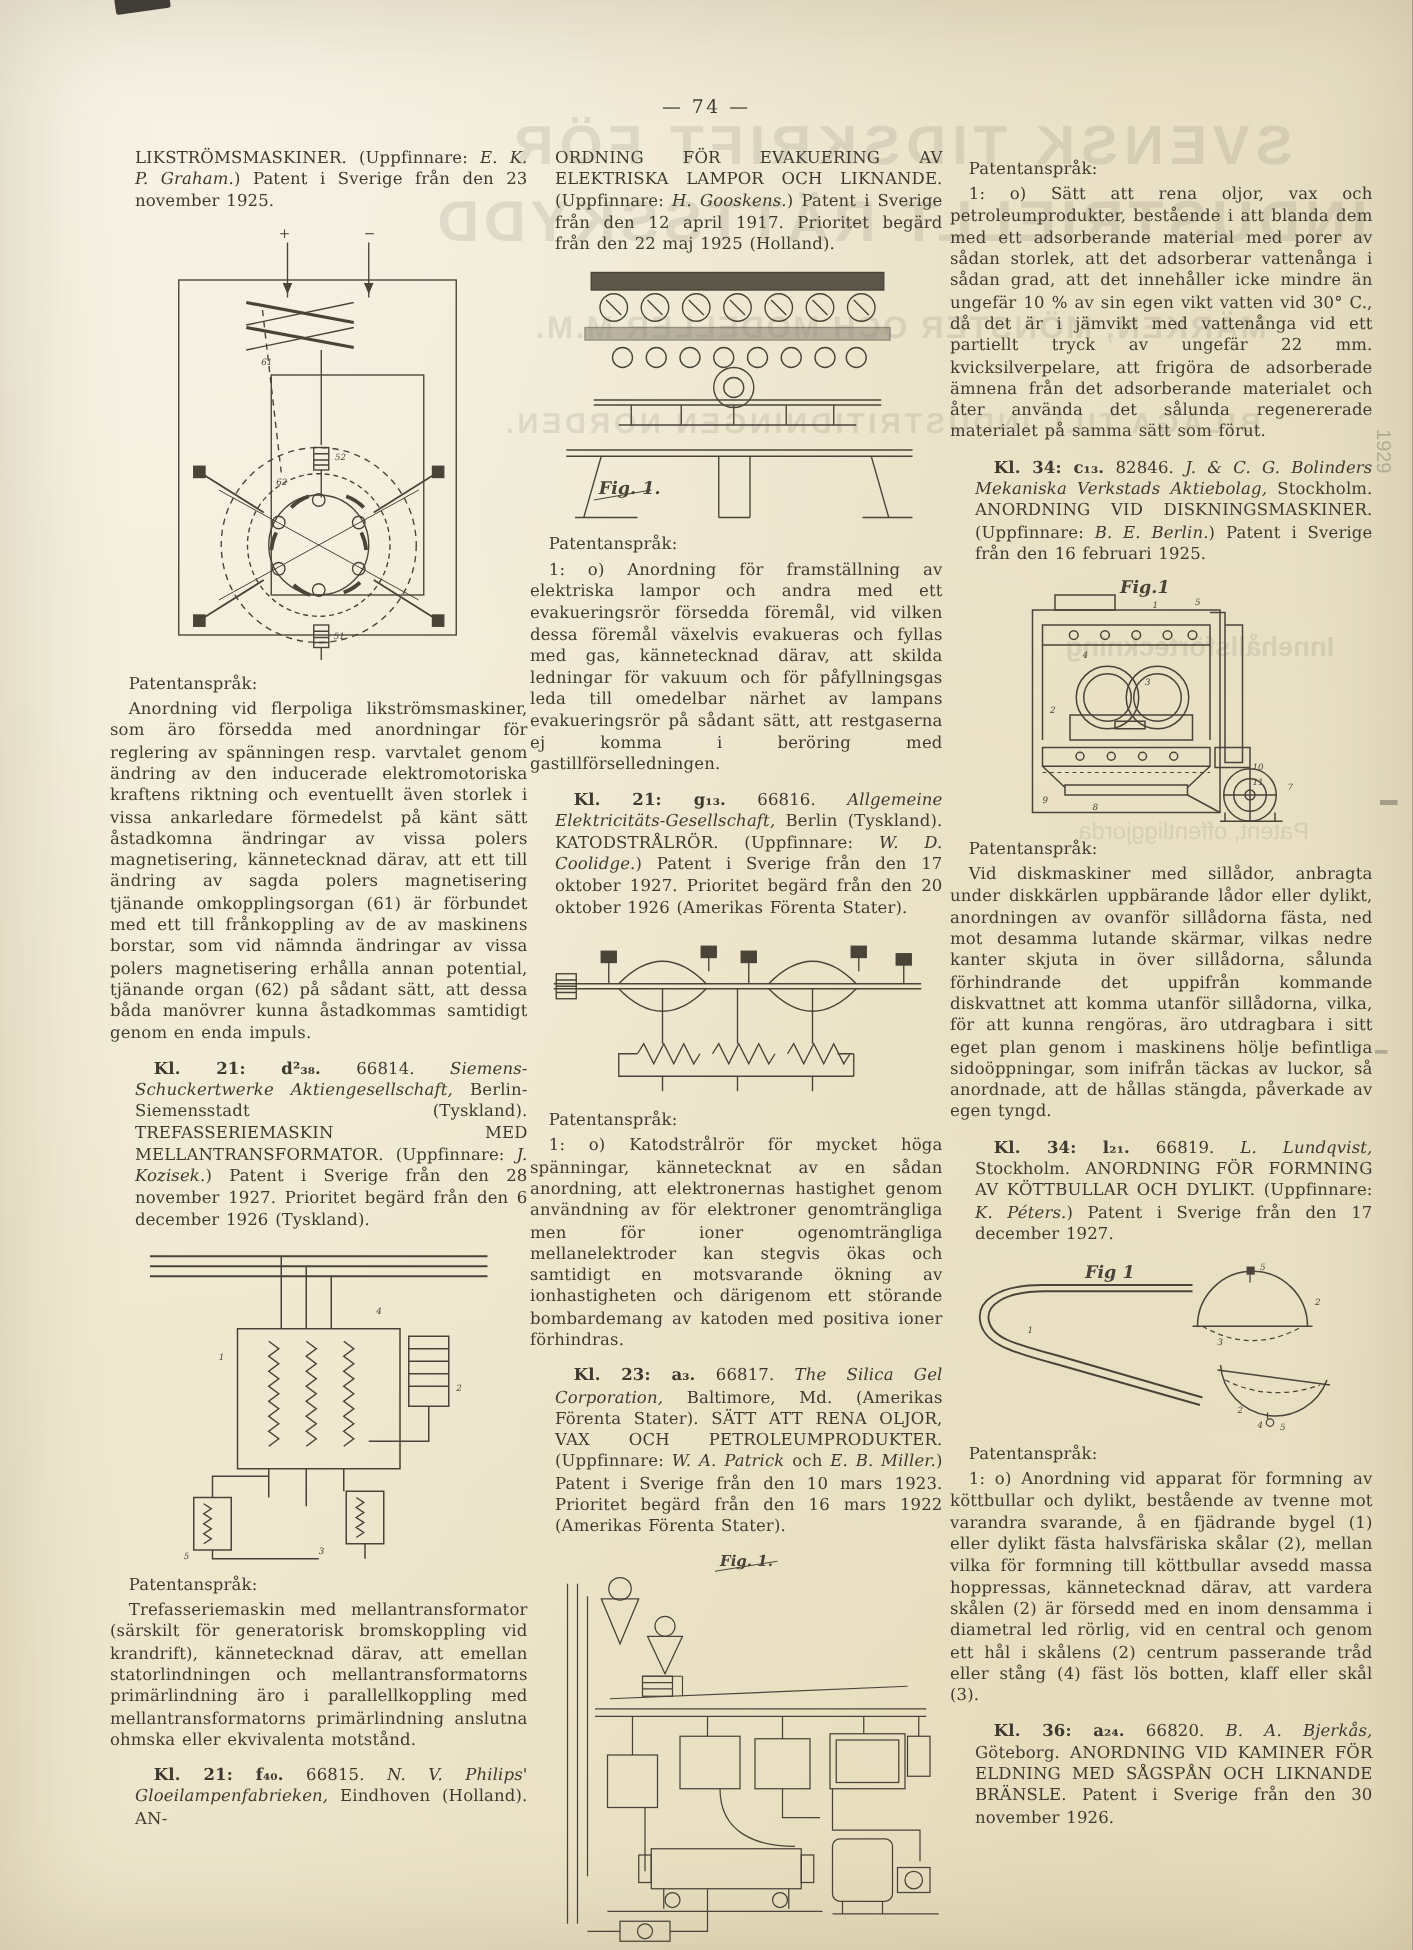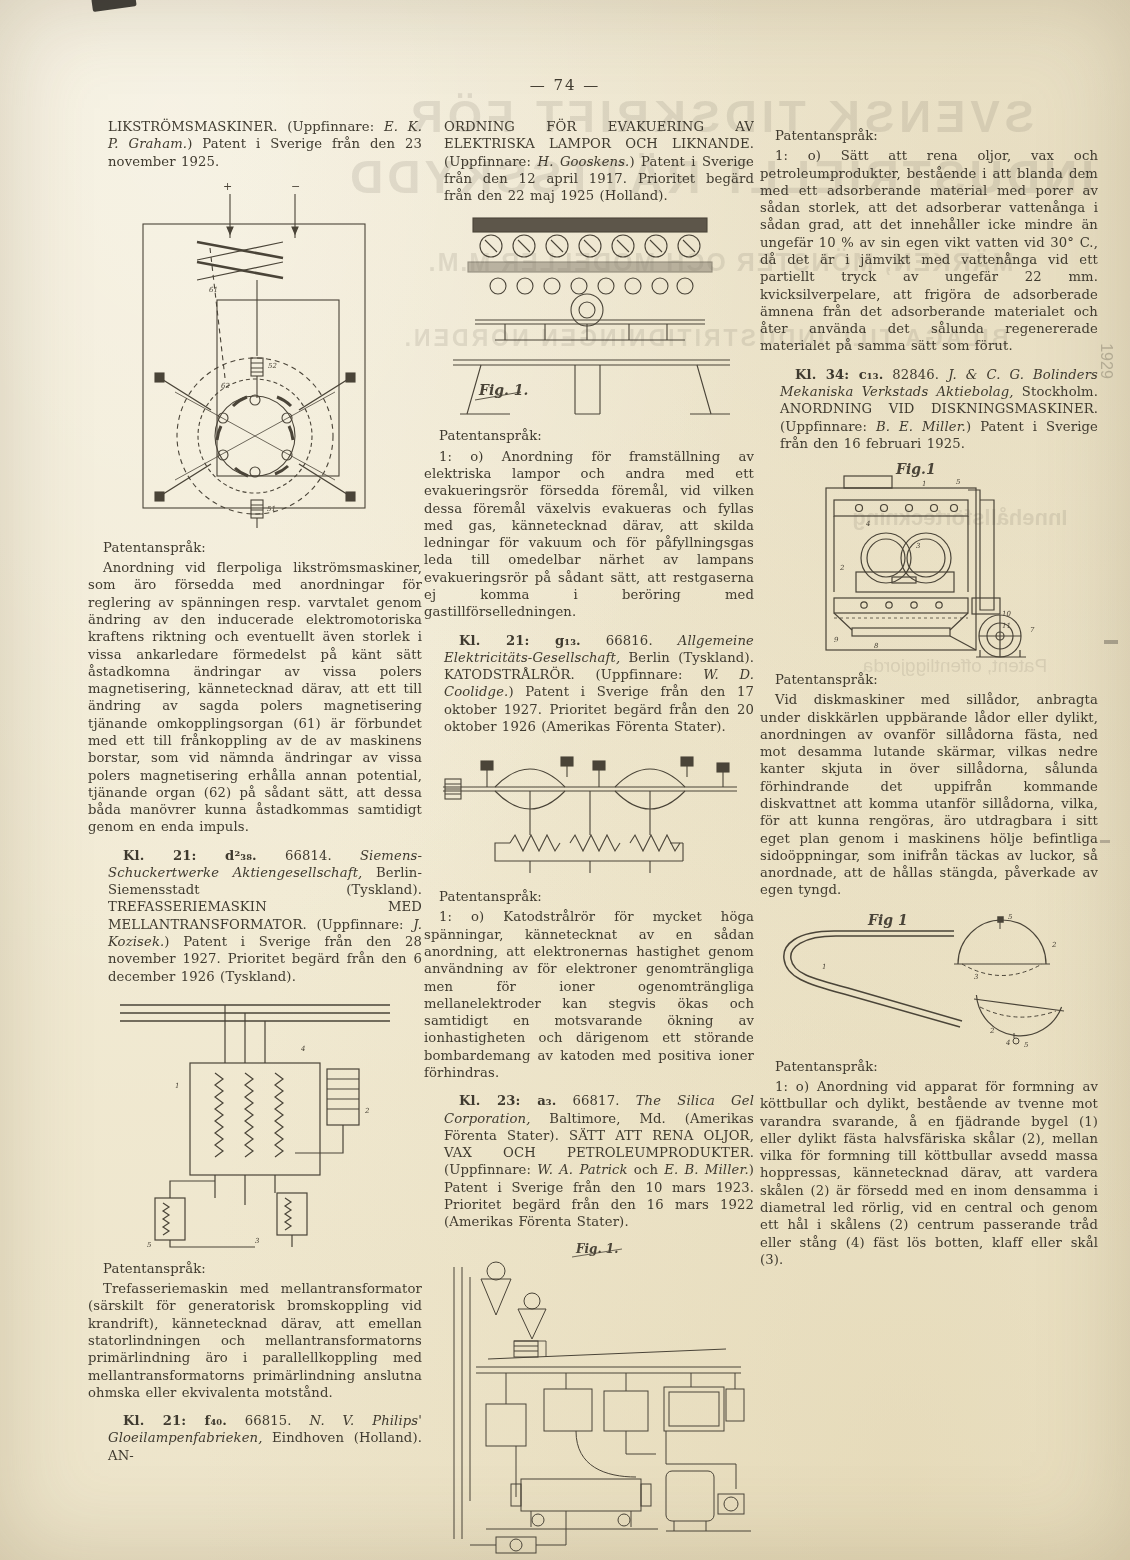--- a/index.html
+++ b/index.html
@@ -254,21 +254,21 @@
         <path d="M44,306 H70 M110,306 H140 V272"></path>
         <path d="M120,118 V102 M120,102 H88" stroke-width=".9"></path>
       </svg>
     </figure>
   </div>
 
   <div class="col col-right">
     <p class="claims-label noindent" style="text-indent:15px">Patentanspråk:</p>
     <p class="body">1: o) Sätt att rena oljor, vax och petroleumprodukter, bestående i att blanda dem med ett adsorberande material med porer av sådan storlek, att det adsorberar vattenånga i sådan grad, att det innehåller icke mindre än ungefär 10 % av sin egen vikt vatten vid 30° C., då det är i jämvikt med vattenånga vid ett partiellt tryck av ungefär 22 mm. kvicksilverpelare, att frigöra de adsorberade ämnena från det adsorberande materialet och åter använda det sålunda regenererade materialet på samma sätt som förut.</p>
 
-    <p class="head"><span class="seg-b">Kl. 34: c₁₃.</span><span> 82846. </span><span class="seg-i">J. &amp; C. G. Bolinders Mekaniska Verkstads Aktiebolag,</span><span> Stockholm. ANORDNING VID DISKNINGSMASKINER. (Uppfinnare: </span><span class="seg-i">B. E. Miller.</span><span>) Patent i Sverige från den 16 februari 1925.</span></p>
+    <p class="head"><span class="seg-b">Kl. 34: c₁₃.</span><span> 82846. </span><span class="seg-i">J. &amp; C. G. Bolinders Mekaniska Verkstads Aktiebolag,</span><span> Stockholm. ANORDNING VID DISKNINGSMASKINER. (Uppfinnare: </span><span class="seg-i">B. E. Berlin.</span><span>) Patent i Sverige från den 16 februari 1925.</span></p>
 
     <figure>
       <svg width="250" height="202" viewBox="0 0 250 202" stroke="#4a4438" fill="none" stroke-width="1.2">
         <text class="figcap" x="92" y="14" stroke="none">Fig.1</text>
         <rect x="40" y="16" width="48" height="12"></rect>
         <rect x="22" y="28" width="150" height="162"></rect>
         <rect x="30" y="40" width="134" height="16"></rect>
         <circle cx="55" cy="48" r="3.5"></circle>
           <circle cx="80" cy="48" r="3.5"></circle>
           <circle cx="105" cy="48" r="3.5"></circle>
@@ -306,20 +306,21 @@
         <circle cx="196" cy="176" r="4"></circle>
         <path d="M196,155 V197 M175,176 H217"></path>
         <path d="M172,197 H222 M176,190 V197 M216,190 V197"></path>
         <text class="partnum" x="226" y="172" stroke="none">7</text>
       </svg>
     </figure>
 
     <p class="claims-label">Patentanspråk:</p>
     <p class="body">Vid diskmaskiner med sillådor, anbragta under diskkärlen uppbärande lådor eller dylikt, anordningen av ovanför sillådorna fästa, ned mot desamma lutande skärmar, vilkas nedre kanter skjuta in över sillådorna, sålunda förhindrande det uppifrån kommande diskvattnet att komma utanför sillådorna, vilka, för att kunna rengöras, äro utdragbara i sitt eget plan genom i maskinens hölje befintliga sidoöppningar, som inifrån täckas av luckor, så anordnade, att de hållas stängda, påverkade av egen tyngd.</p>
 
+    <p class="head"><span class="seg-b">Kl. 34: l₂₁.</span><span> 66819. </span><span class="seg-i">L. Lundqvist,</span><span> Stockholm. ANORDNING FÖR FORMNING AV KÖTTBULLAR OCH DYLIKT. (Uppfinnare: </span><span class="seg-i">K. Péters.</span><span>) Patent i Sverige från den 17 december 1927.</span></p>
 
     <figure>
       <svg width="330" height="142" viewBox="0 0 330 142" stroke="#4a4438" fill="none" stroke-width="1.5">
         <text class="figcap" x="104" y="18" stroke="none">Fig 1</text>
         <path d="M190,24 H70 C32,24 18,38 20,52 C22,70 42,77 80,87 L196,120"></path>
         <path d="M190,29 H72 C38,29 25,41 27,52 C29,66 46,71 84,81 L198,114"></path>
         <text class="partnum" x="58" y="62" stroke="none">1</text>
         <path d="M194,57 A44,44 0 0 1 282,57" stroke-width="1.2"></path>
         <path d="M190,57 H286" stroke-width="1.2"></path>
         <path d="M198,57 Q238,80 278,57" stroke-dasharray="4 3" stroke-width="1"></path>
@@ -335,15 +336,16 @@
         <path d="M250,126 V131" stroke-width="1"></path>
         <text class="partnum" x="226" y="126" stroke="none">2</text>
         <text class="partnum" x="242" y="138" stroke="none">4</text>
         <text class="partnum" x="260" y="140" stroke="none">5</text>
       </svg>
     </figure>
 
     <p class="claims-label">Patentanspråk:</p>
     <p class="body">1: o) Anordning vid apparat för formning av köttbullar och dylikt, bestående av tvenne mot varandra svarande, å en fjädrande bygel (1) eller dylikt fästa halvsfäriska skålar (2), mellan vilka för formning till köttbullar avsedd massa hoppressas, kännetecknad därav, att vardera skålen (2) är försedd med en inom densamma i diametral led rörlig, vid en central och genom ett hål i skålens (2) centrum passerande tråd eller stång (4) fäst lös botten, klaff eller skål (3).</p>
 
+    <p class="head"><span class="seg-b">Kl. 36: a₂₄.</span><span> 66820. </span><span class="seg-i">B. A. Bjerkås,</span><span> Göteborg. ANORDNING VID KAMINER FÖR ELDNING MED SÅGSPÅN OCH LIKNANDE BRÄNSLE. Patent i Sverige från den 30 november 1926.</span></p>
   </div>
 
 </div>
 
 </body></html>

